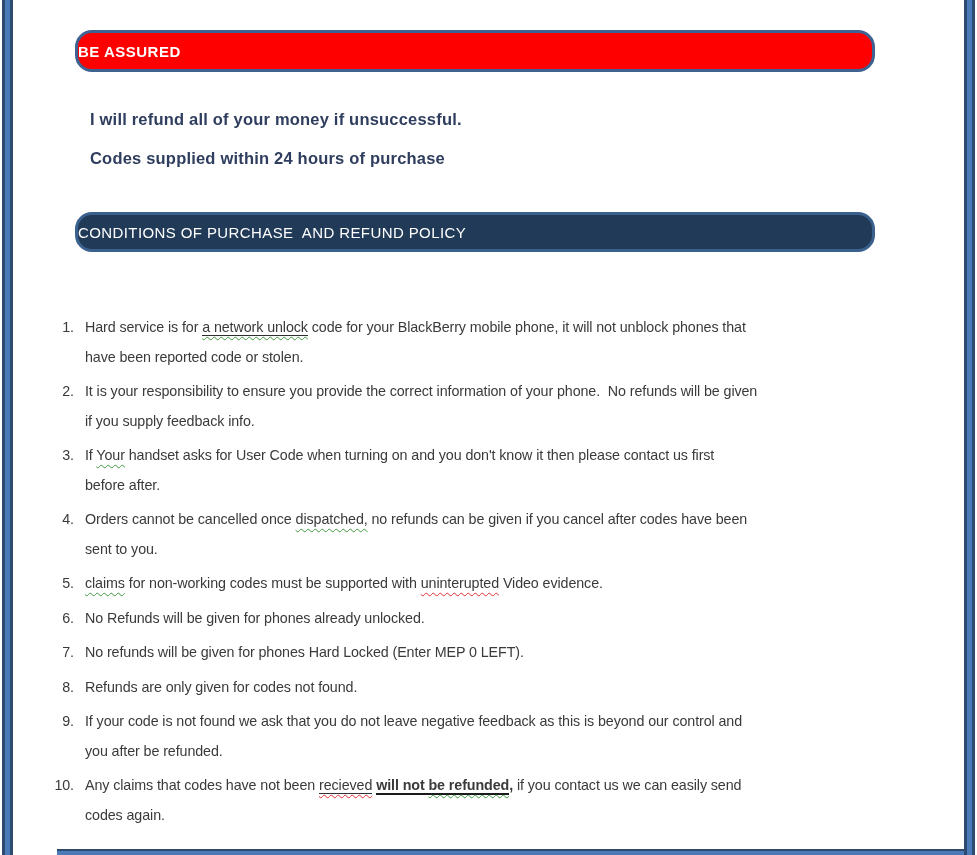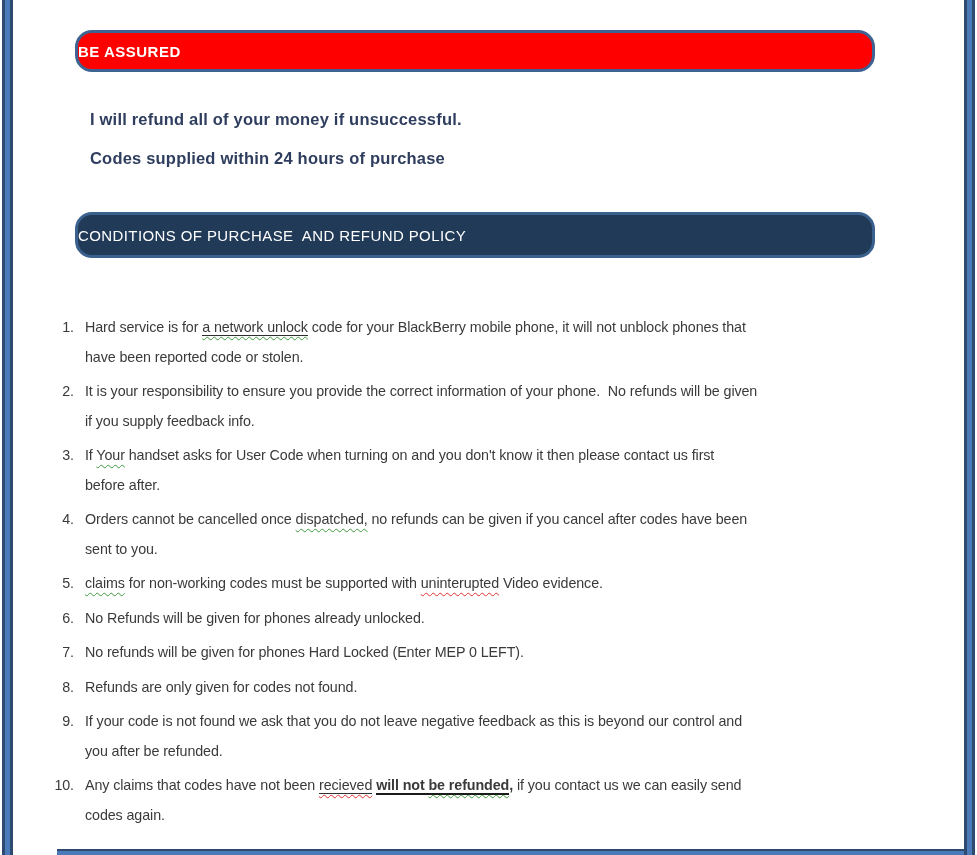--- a/index.html
+++ b/index.html
@@ -64,21 +64,21 @@
     top: 30px;
     height: 42px;
     background: var(--red);
     border: 3px solid var(--red-banner-border);
     font-size: 15px;
     font-weight: bold;
     letter-spacing: 0.5px;
   }
   .banner.conditions {
     top: 212px;
-    height: 46px;
+    height: 40px;
     background: var(--dark-banner-bg);
     border: 3px solid var(--dark-banner-border);
     font-size: 15px;
     font-weight: 400;
     letter-spacing: 0.4px;
   }
 
   .intro-line {
     position: absolute;
     left: 90px;

